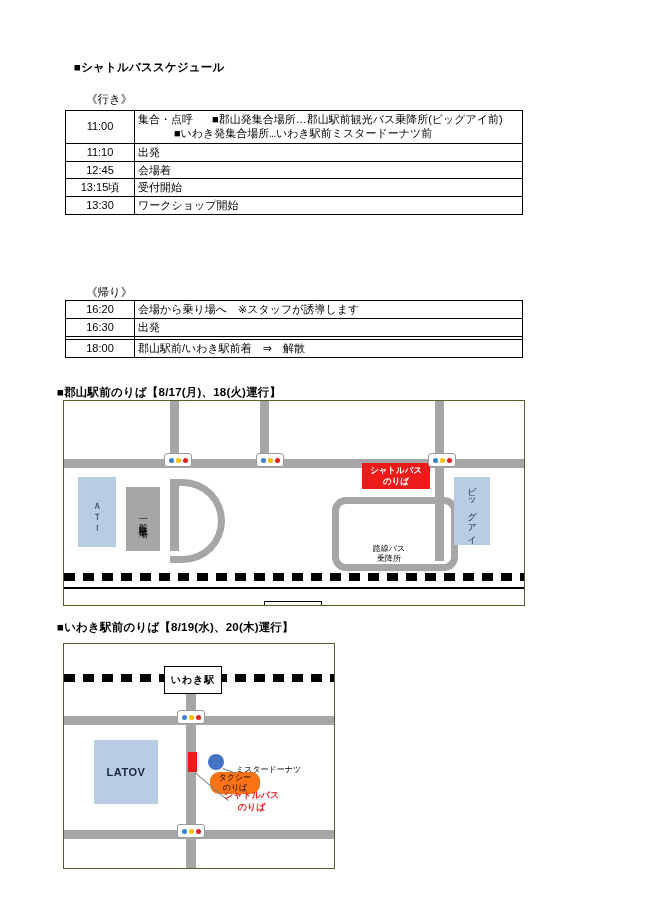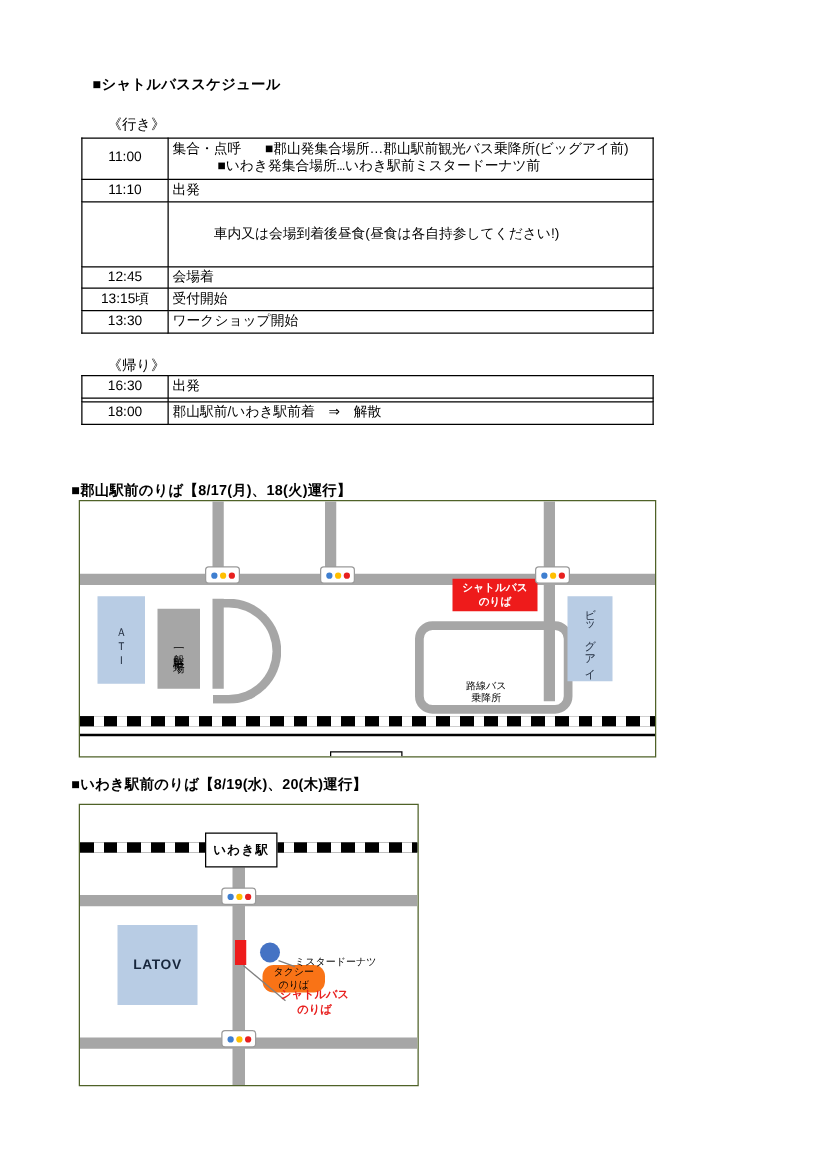--- a/index.html
+++ b/index.html
@@ -239,43 +239,43 @@
         <td class="time">11:00</td>
         <td class="what">
           <span class="ev-title">集合・点呼</span><span>■郡山発集合場所…郡山駅前観光バス乗降所(ビッグアイ前)</span>
           <span class="sub indent">■いわき発集合場所…いわき駅前ミスタードーナツ前</span>
         </td>
       </tr>
       <tr>
         <td class="time">11:10</td>
         <td class="what">出発</td>
       </tr>
-      <tr style="height:52px;">
-        <td class="time"></td>
-        <td class="what center-pad">車内又は会場到着後昼食(昼食は各自持参してください!)</td>
-      </tr>
       <tr>
         <td class="time">12:45</td>
         <td class="what">会場着</td>
       </tr>
       <tr>
         <td class="time">13:15頃</td>
         <td class="what">受付開始</td>
       </tr>
       <tr>
         <td class="time">13:30</td>
         <td class="what">ワークショップ開始</td>
       </tr>
     </tbody>
   </table>
 
   <div class="section-label" style="left:57px; top:285px;">《帰り》</div>
 
   <table class="sched" style="left:65px; top:300px; width:458px;">
     <tbody>
+      <tr>
+        <td class="time">16:20</td>
+        <td class="what">会場から乗り場へ　※スタッフが誘導します</td>
+      </tr>
       <tr>
         <td class="time">16:30</td>
         <td class="what">出発</td>
       </tr>
       <tr>
         <td class="time"></td>
         <td class="what"></td>
       </tr>
       <tr>
         <td class="time">18:00</td>

